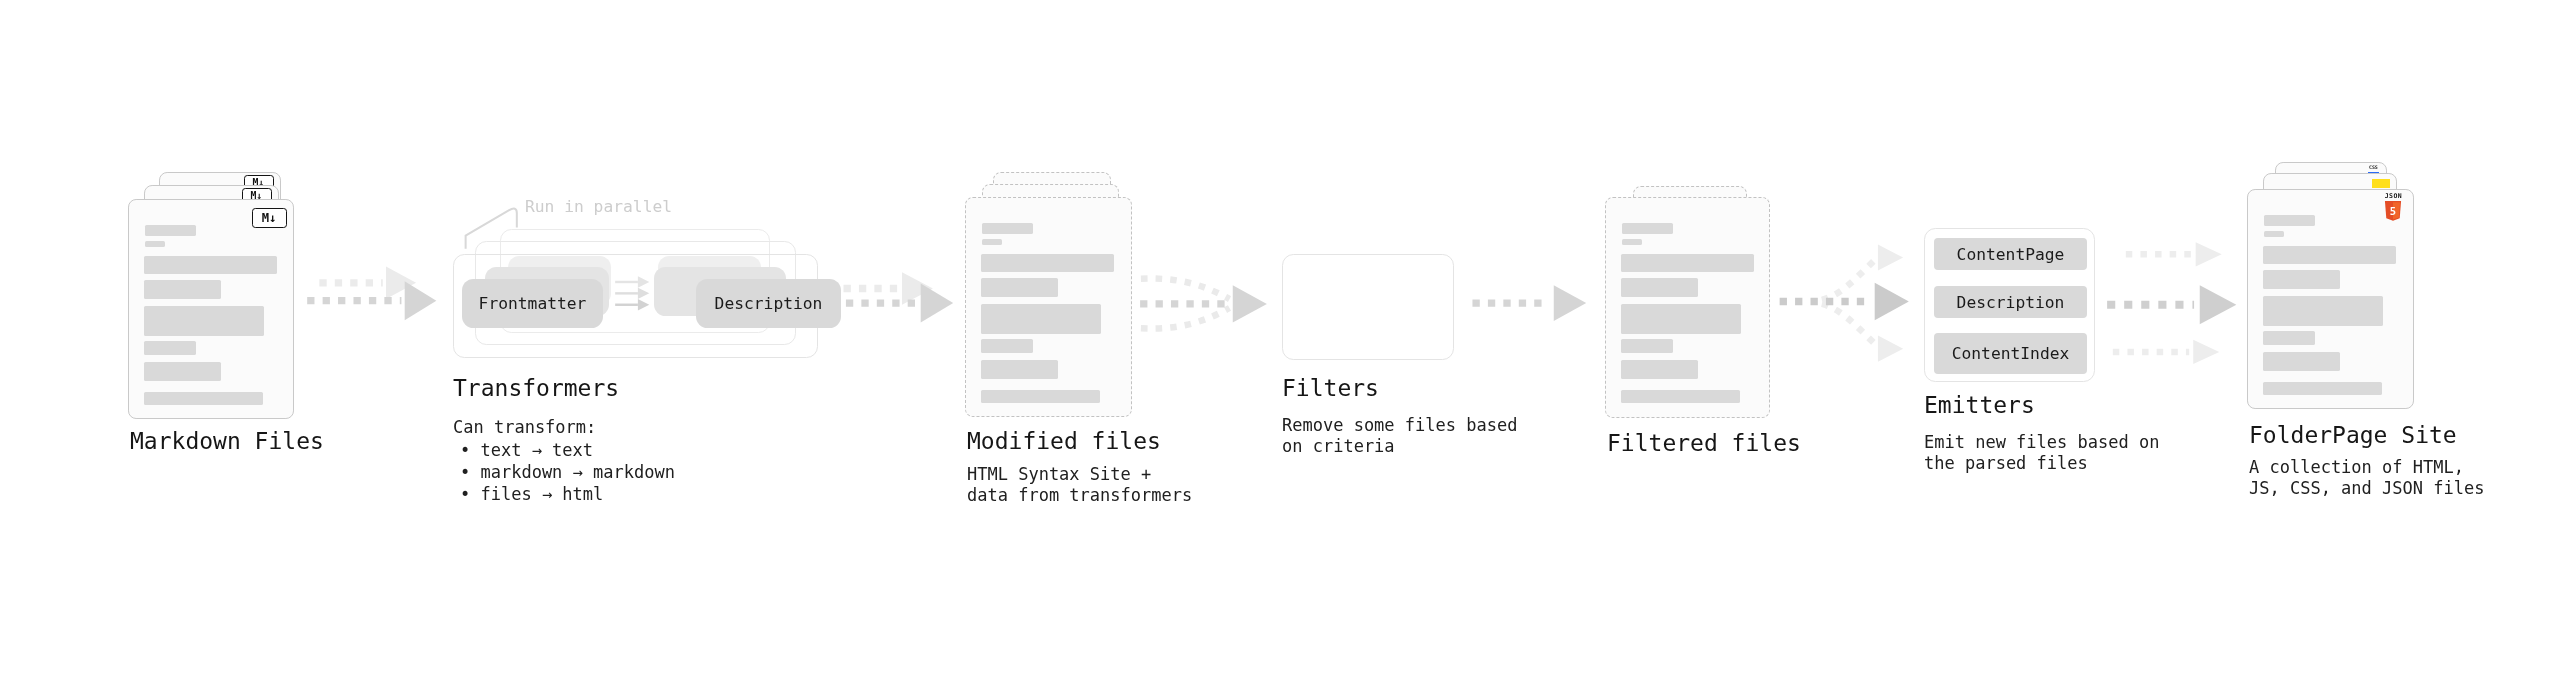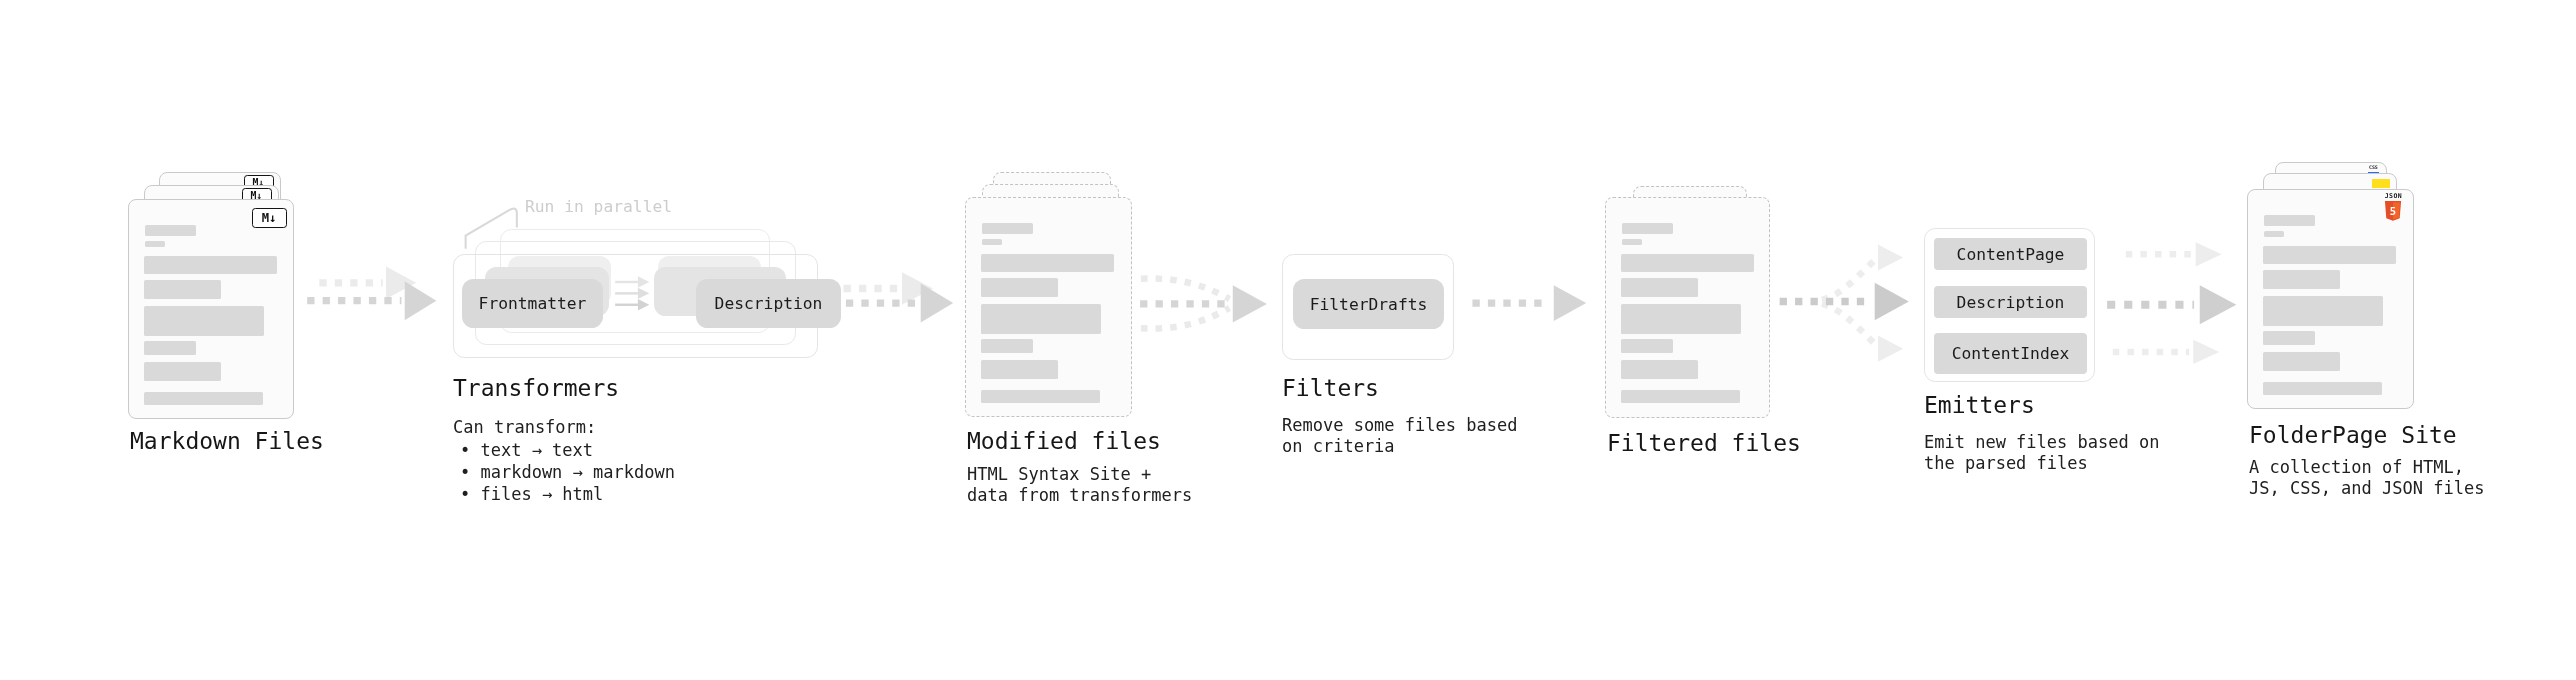--- a/index.html
+++ b/index.html
@@ -154,21 +154,20 @@
         <div class="bar" style="left: 15.4px; top: 141px; width: 52px; height: 14px;"></div>
         <div class="bar" style="left: 15.4px; top: 162px; width: 77px; height: 18.7px;"></div>
         <div class="bar" style="left: 15.4px; top: 192px; width: 119px; height: 13px;"></div>
       </div>
   </div>
   <div class="heading" style="left:967px;top:428px;z-index:4;">Modified files</div>
   <div class="body-text" style="left:967px;top:464px;z-index:4;">HTML Syntax Site +</div>
   <div class="body-text" style="left:967px;top:485px;z-index:4;">data from transformers</div>
 
   <div class="outline-box" style="left:1282px;top:254px;width:172px;height:106px;z-index:1;background:#ffffff;"></div>
-  <div class="pill" style="left:1293px;top:279px;width:151px;height:50px;z-index:2;">FilterDrafts</div>
   <div class="heading" style="left:1282px;top:375px;z-index:4;">Filters</div>
   <div class="body-text" style="left:1282px;top:415px;z-index:4;">Remove some files based</div>
   <div class="body-text" style="left:1282px;top:436px;z-index:4;">on criteria</div>
 
   <div>
     <div class="card dashed" style="left:1633px;top:186px;width:114px;height:146px;z-index:1;"></div>
     <div class="card dashed" style="left:1605px;top:197px;width:165px;height:221px;z-index:2;">
         <div class="bar" style="left: 16.3px; top: 25px; width: 51px; height: 10.6px;"></div>
         <div class="bar" style="left: 16.3px; top: 41px; width: 19.5px; height: 5.7px;"></div>
         <div class="bar" style="left: 15.4px; top: 56px; width: 133px; height: 18px;"></div>

